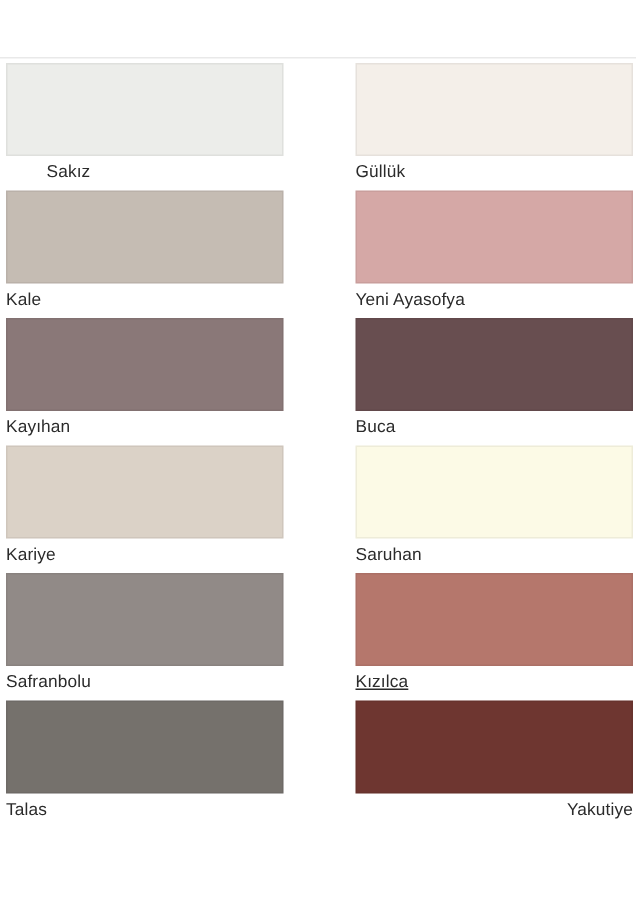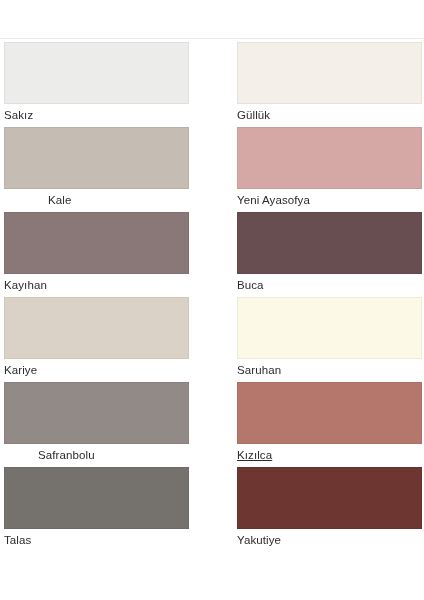--- a/index.html
+++ b/index.html
@@ -74,31 +74,31 @@
 <body style="background: rgb(255, 255, 255);">
 
 <div id="palette-page" style="background: rgb(255, 255, 255);">
 
   <div class="top-rule" style="background: rgb(233, 233, 233);"></div>
 
   <div class="grid">
 
     <div class="swatch-cell">
       <span class="swatch-chip" style="background-color: rgb(236, 237, 234);"></span>
-      <span class="swatch-label" style="color: rgb(43, 43, 43);">Sakız</span>
+      <span class="swatch-label" style="color: rgb(43, 43, 43); margin-left: 27px;">Sakız</span>
     </div>
     <div class="col-gap"></div>
     <div class="swatch-cell">
       <span class="swatch-chip" style="background-color: rgb(244, 239, 233);"></span>
       <span class="swatch-label" style="color: rgb(43, 43, 43);">Güllük</span>
     </div>
 
     <div class="swatch-cell">
       <span class="swatch-chip" style="background-color: rgb(197, 188, 179);"></span>
-      <span class="swatch-label" style="color: rgb(43, 43, 43); margin-left: 44px;">Kale</span>
+      <span class="swatch-label" style="color: rgb(43, 43, 43);">Kale</span>
     </div>
     <div class="col-gap"></div>
     <div class="swatch-cell">
       <span class="swatch-chip" style="background-color: rgb(213, 168, 166);"></span>
       <span class="swatch-label" style="color: rgb(43, 43, 43);">Yeni Ayasofya</span>
     </div>
 
     <div class="swatch-cell">
       <span class="swatch-chip" style="background-color: rgb(138, 120, 120);"></span>
       <span class="swatch-label" style="color: rgb(43, 43, 43);">Kayıhan</span>
@@ -114,32 +114,32 @@
       <span class="swatch-label" style="color: rgb(43, 43, 43);">Kariye</span>
     </div>
     <div class="col-gap"></div>
     <div class="swatch-cell">
       <span class="swatch-chip" style="background-color: rgb(252, 250, 230);"></span>
       <span class="swatch-label" style="color: rgb(43, 43, 43);">Saruhan</span>
     </div>
 
     <div class="swatch-cell">
       <span class="swatch-chip" style="background-color: rgb(145, 138, 135);"></span>
-      <span class="swatch-label" style="color: rgb(43, 43, 43); margin-left: 34px;">Safranbolu</span>
+      <span class="swatch-label" style="color: rgb(43, 43, 43);">Safranbolu</span>
     </div>
     <div class="col-gap"></div>
     <div class="swatch-cell">
       <span class="swatch-chip" style="background-color: rgb(181, 119, 108);"></span>
       <span class="swatch-label" style="color: rgb(43, 43, 43); text-decoration: underline;">Kızılca</span>
     </div>
 
     <div class="swatch-cell">
       <span class="swatch-chip" style="background-color: rgb(117, 113, 108);"></span>
       <span class="swatch-label" style="color: rgb(43, 43, 43);">Talas</span>
     </div>
     <div class="col-gap"></div>
     <div class="swatch-cell">
       <span class="swatch-chip" style="background-color: rgb(110, 54, 48);"></span>
-      <span class="swatch-label" style="color: rgb(43, 43, 43);">Yakutiye</span>
+      <span class="swatch-label" style="color: rgb(43, 43, 43); text-align: right;">Yakutiye</span>
     </div>
 
   </div>
 </div>
 
 </body></html>

